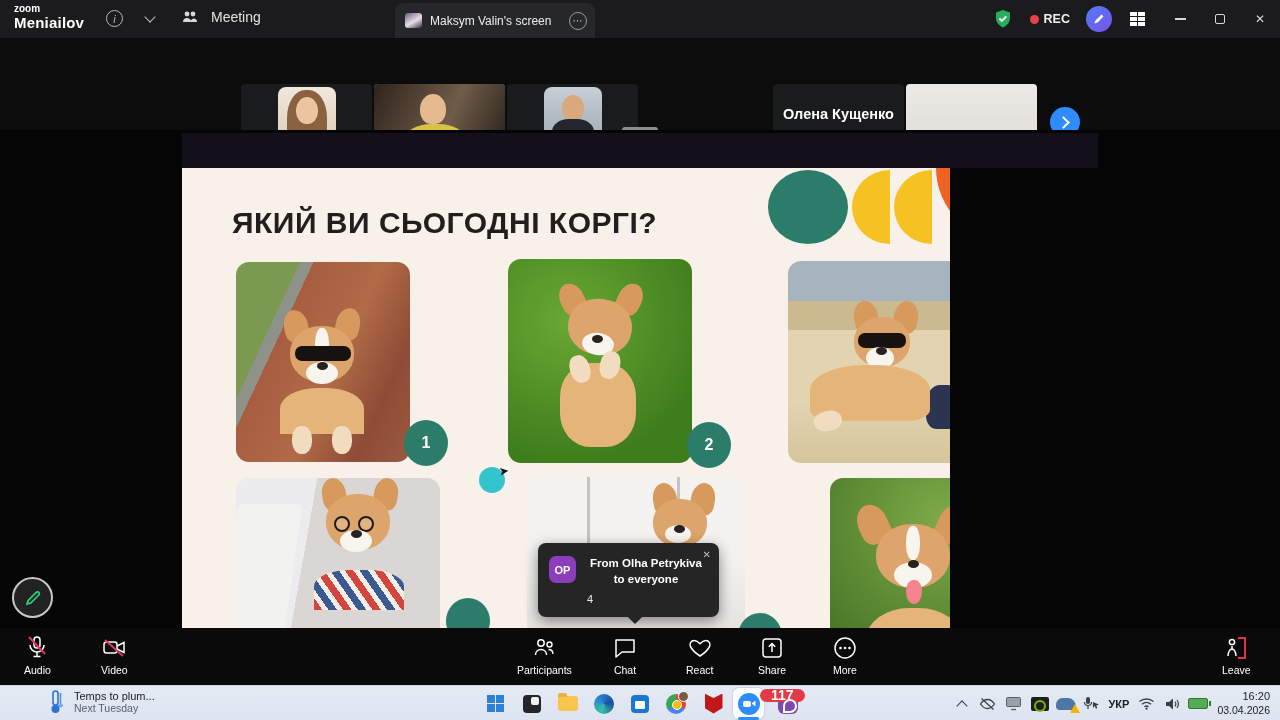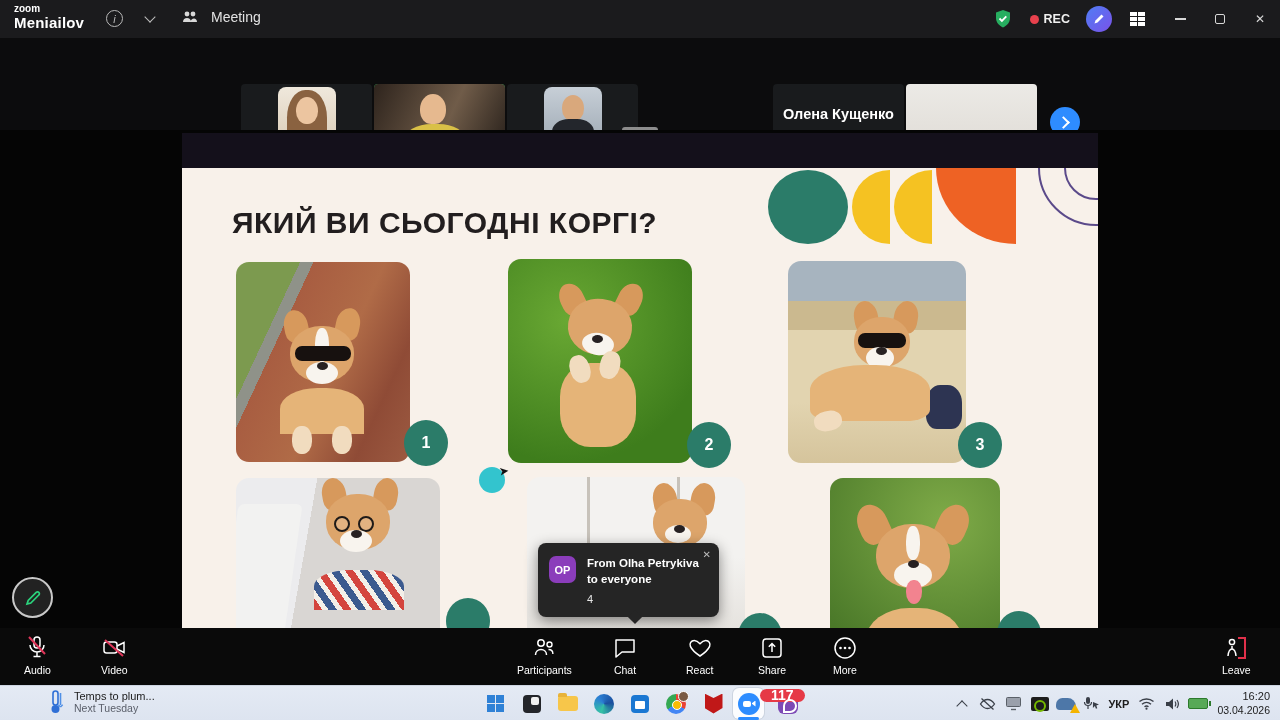--- a/index.html
+++ b/index.html
@@ -56,21 +56,21 @@
   .vid6 { position:absolute; inset:0; background:linear-gradient(#eceae6,#dedad4); }
   .head6 { position:absolute; left:52px; top:46px; width:26px; height:30px; background:#8a3b2e; border-radius:50% 50% 42% 42%; }
   .blob6 { position:absolute; right:6px; bottom:2px; width:26px; height:14px; background:#f7f7f5; border-radius:50%; }
   .next-btn { position:absolute; left:1050px; top:69px; width:30px; height:30px; border-radius:50%; background:#2e8cff; display:flex; align-items:center; justify-content:center; }
   .next-chev { width:9px; height:9px; border-right:2.4px solid #fff; border-top:2.4px solid #fff; transform:rotate(45deg); margin-right:3px; }
   .drag-handle { position:absolute; left:622px; top:127px; width:36px; height:6px; background:#8d8d8d; border-radius:3px; }
 
   
   .stage { position:absolute; left:0; top:130px; width:1280px; height:498px; background:#050505; }
   .shared-top { position:absolute; left:182px; top:3px; width:916px; height:35px; background:#14101b; }
-  .slide { position:absolute; left:182px; top:38px; width:916px; height:460px; background:#f8f1ea; overflow:hidden; }
+  .slide { position:absolute; left:182px; top:38px; width:768px; height:460px; background:#f8f1ea; overflow:hidden;text-align:center; }
   .slide-title { position:absolute; left:50px; top:38px; font-size:30px; font-weight:800; color:#221e1f; letter-spacing:.5px; }
   .sh { position:absolute; }
   .sh-teal { left:586px; top:2px; width:80px; height:74px; background:#2b7c69; border-radius:50%; }
   .sh-y1 { left:670px; top:2px; width:38px; height:74px; background:#f5c222; border-radius:100% 0 0 100% / 50% 0 0 50%; }
   .sh-y2 { left:712px; top:2px; width:38px; height:74px; background:#f5c222; border-radius:100% 0 0 100% / 50% 0 0 50%; }
   .sh-orange { left:754px; top:0; width:80px; height:76px; background:#ee6224; border-bottom-left-radius:100% 100%; }
   .sh-arcs { left:834px; top:0; width:82px; height:78px; overflow:hidden; }
   .ring { position:absolute; border:2px solid #5b4a8a; border-radius:50%; background:transparent; }
   .ring1 { left:22px; top:-58px; width:116px; height:116px; }
   .ring2 { left:48px; top:-32px; width:64px; height:64px; }
@@ -178,20 +178,25 @@
     <div class="info-btn">i</div>
     <div class="chev tb-chev"></div>
     <div class="meeting-tab">
       <svg width="16" height="14" viewBox="0 0 16 14">
           <circle cx="5" cy="4" r="2.4" fill="#d8d8d8"></circle>
           <circle cx="11" cy="4" r="2.4" fill="#d8d8d8"></circle>
           <path d="M1 12c0-2.5 1.8-4 4-4s4 1.5 4 4zM8.5 12c.3-2.2 1.7-3.6 3.5-3.6 1.6 0 3 1.4 3 3.6z" fill="#d8d8d8"></path>
         </svg>
       <span>Meeting</span>
     </div>
+    <div class="active-tab">
+      <div class="tab-thumb"></div>
+      <span class="lbl">Maksym Valin's screen</span>
+      <div class="tab-more">⋯</div>
+    </div>
     <div class="tb-right">
       <svg class="shield" width="18" height="20" viewBox="0 0 18 20">
           <path d="M9 1l7 2.6v5.2c0 4.6-3 8-7 9.6-4-1.6-7-5-7-9.6V3.6z" fill="#27ae60"></path>
           <path d="M5.5 9.5l2.4 2.4 4.4-4.6" stroke="#fff" stroke-width="1.8" fill="none"></path>
         </svg>
       <div class="rec">
         <div class="rec-dot"></div>
         <div class="rec-lbl">REC</div>
       </div>
       <div class="annot-btn">

